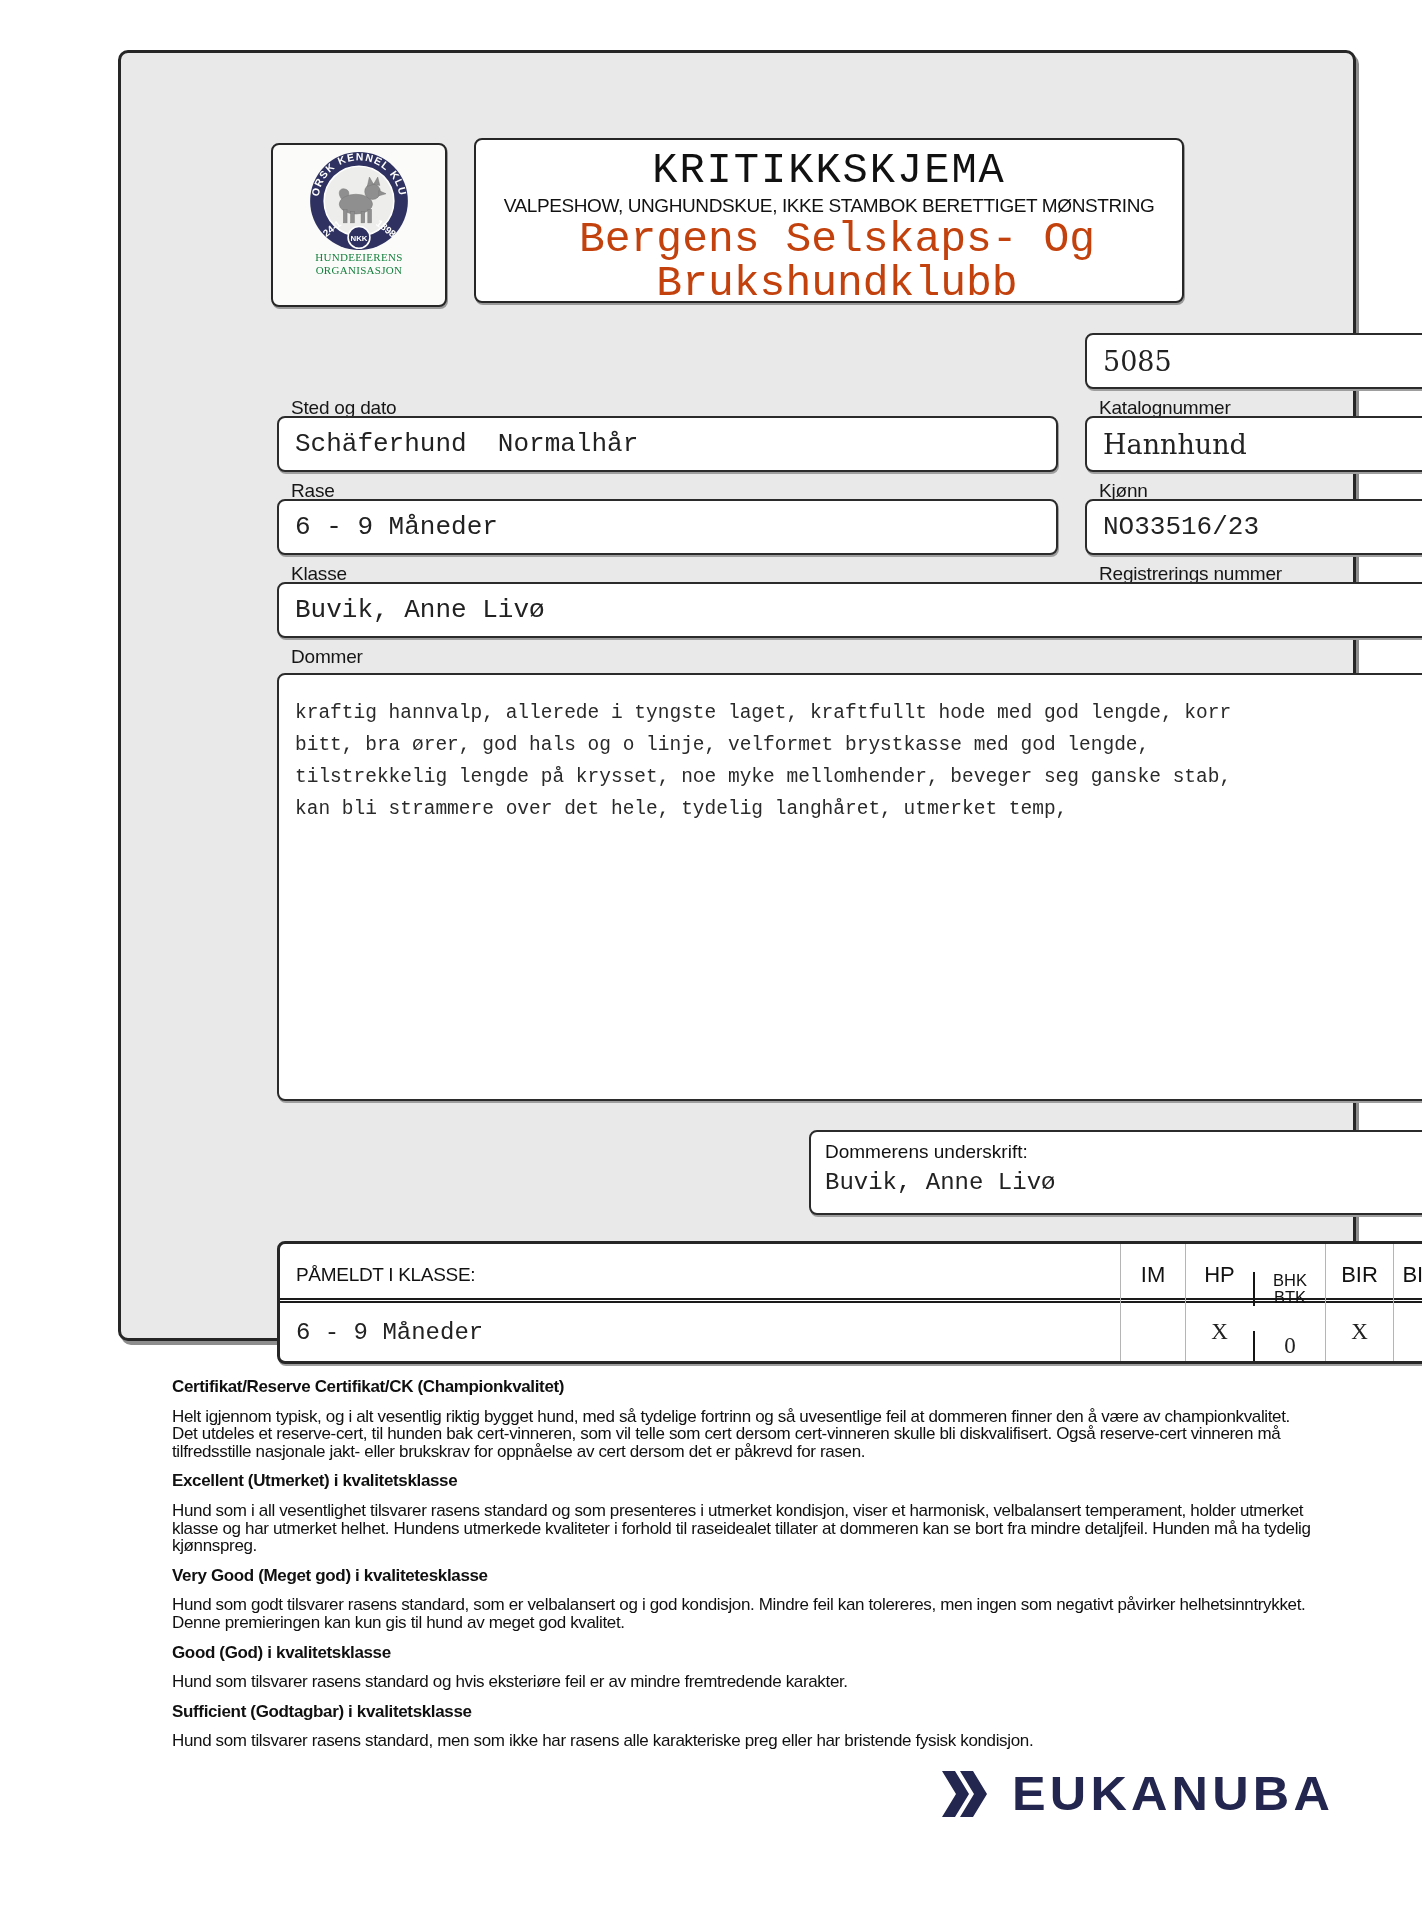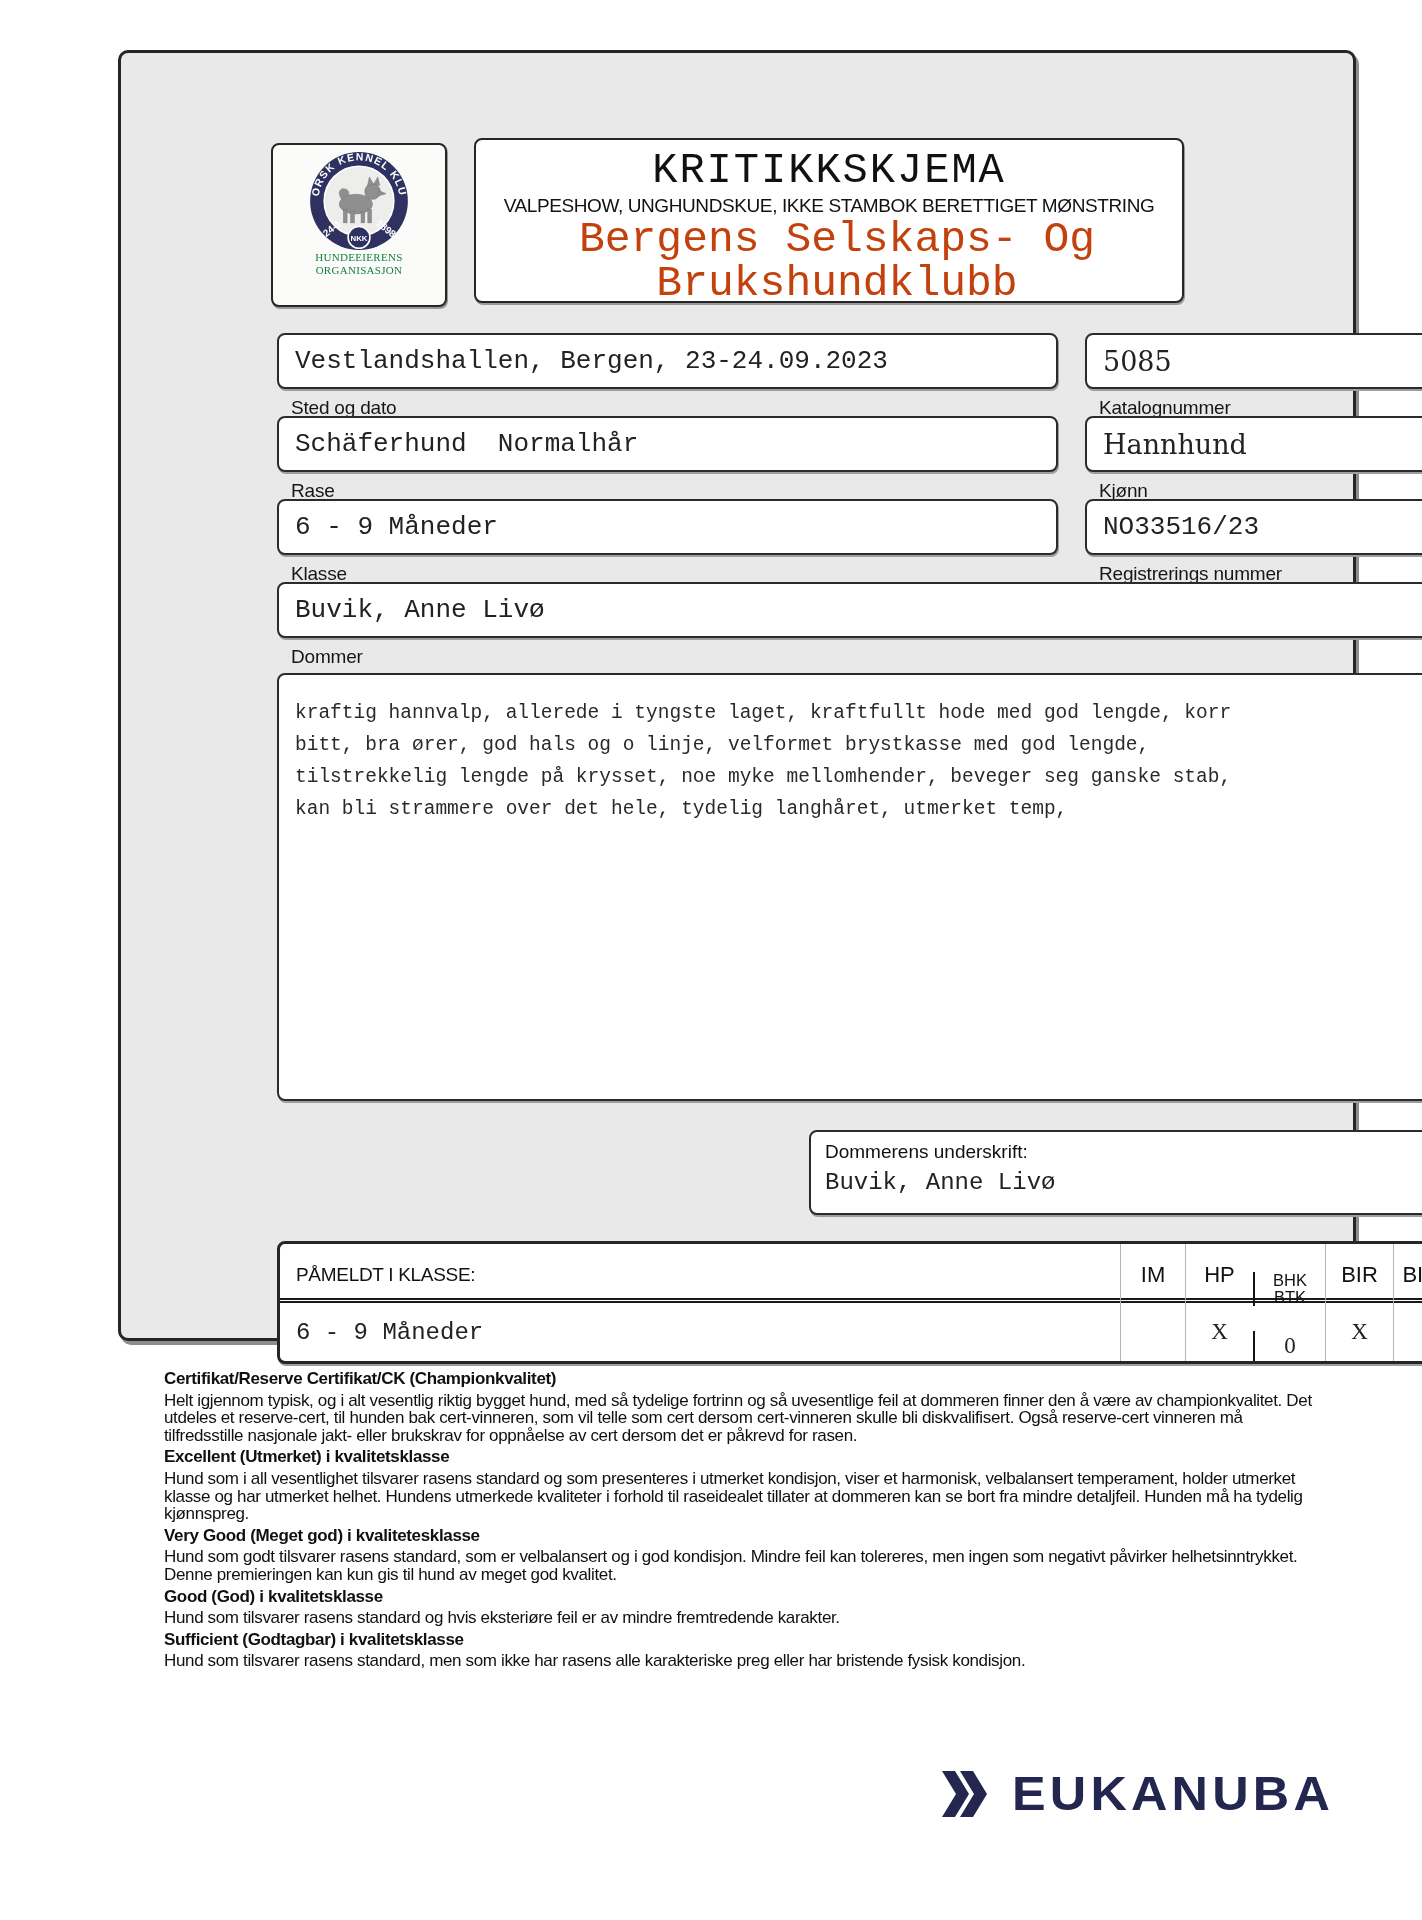--- a/index.html
+++ b/index.html
@@ -64,21 +64,21 @@
   .tcell.thick{border-left:2.5px solid #141414;margin-top:28px;}
   .th-main{font-size:19px;letter-spacing:-.3px;color:#111;}
   .th-small{font-size:22px;color:#111;}
   .th-two{font-size:16.5px;line-height:1.02;text-align:center;white-space:pre-line;color:#111;}
   .td-mono{font-family:"Liberation Mono",monospace;font-size:24px;color:#222;}
   .td-serif{font-family:"Liberation Serif",serif;font-size:23px;color:#222;}
 
   
   .legend{position:absolute;left:160px;top:1366px;width:1168px;font-size:17px;
           line-height:17.6px;letter-spacing:-.35px;color:#101010;}
-  .legend p{margin:4px;}
+  .legend p{margin:12px;}
   .lg-h{font-weight:bold;}
 
   
   .eukanuba{position:absolute;left:942px;top:1766px;display:flex;align-items:center;gap:10px;}
   .euk-text{font-size:48px;font-weight:bold;letter-spacing:4px;color:#23264e;
             transform:scaleX(1.05);transform-origin:left center;}
 </style>
 </head>
 <body>
 
@@ -117,23 +117,20 @@
 ORGANISASJON</div>
     </div>
 
     <div class="title-box">
       <div class="form-title">KRITIKKSKJEMA</div>
       <div class="form-subtitle">VALPESHOW, UNGHUNDSKUE, IKKE STAMBOK BERETTIGET MØNSTRING</div>
       <div class="club-name">Bergens Selskaps- Og
 Brukshundklubb</div>
     </div>
 
-    <div class="fbox" style="left:156px;top:280px;width:781px;">
-      <span class="fval-mono">Vestlandshallen, Bergen, 23-24.09.2023</span>
-    </div>
     <div class="flabel" style="left:170px;top:344px;">Sted og dato</div>
     <div class="fbox" style="left:964px;top:280px;width:366px;">
       <span class="fval-serif">5085</span>
     </div>
     <div class="flabel" style="left:978px;top:344px;">Katalognummer</div>
 
     <div class="fbox" style="left:156px;top:363px;width:781px;">
       <span class="fval-mono">Schäferhund  Normalhår</span>
     </div>
     <div class="flabel" style="left:170px;top:427px;">Rase</div>

